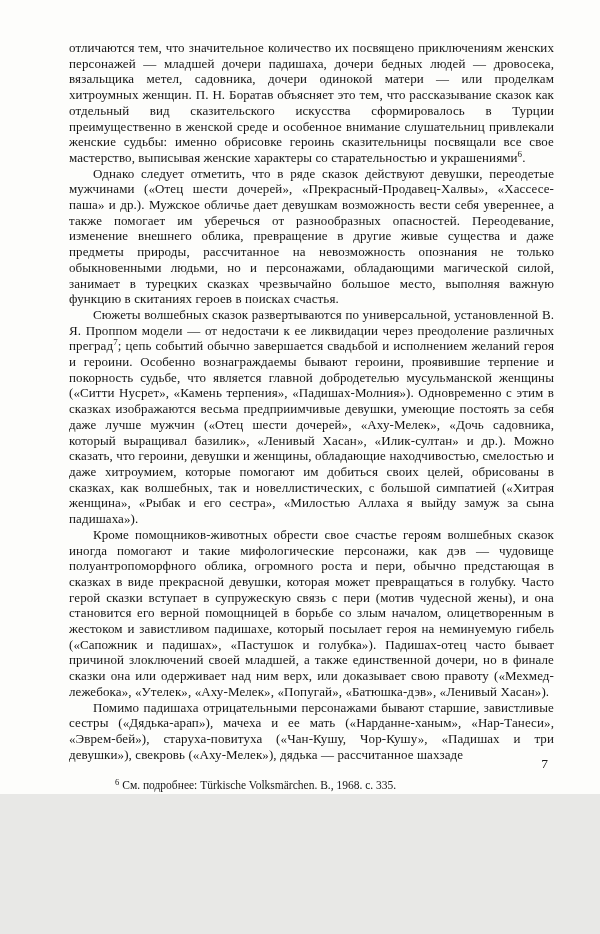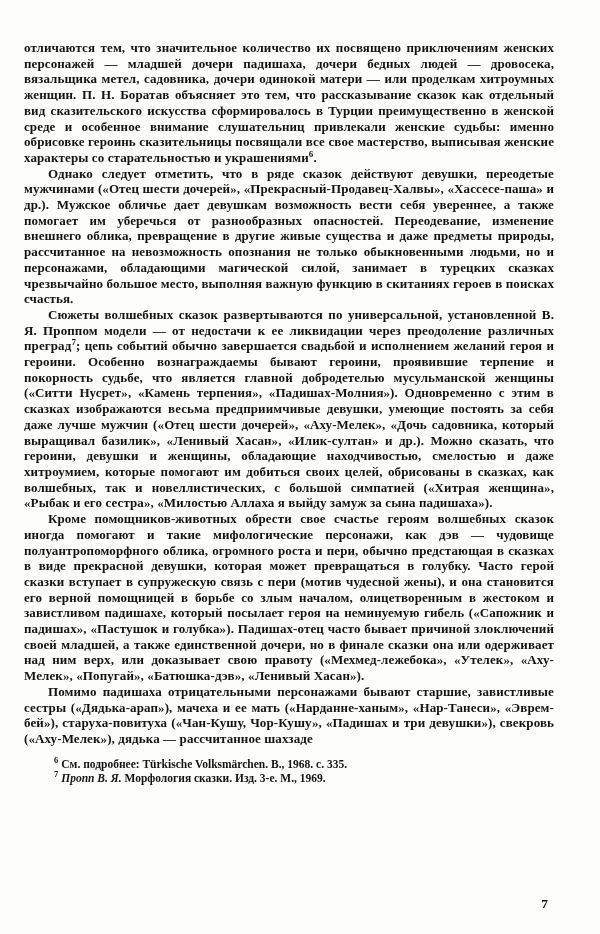--- a/index.html
+++ b/index.html
@@ -4,28 +4,27 @@
 <style>
   html, body {
     margin: 0;
     padding: 0;
     background: #e8e8e6;
     font-family: "Liberation Serif", "DejaVu Serif", serif;
   }
   .page {
     position: relative;
     width: 600px;
-    height: 934px;
+    height: 794px;
     margin: 0 auto;
     background: #fdfdfb;
     color: #141414;
     box-sizing: border-box;
-    padding: 40px 46px 0 24px;
+    padding: 40px 46px 0 69px;
     overflow: hidden;
-    font-weight: bold;
   }
   .text-block {
     font-size: 13px;
     line-height: 15.7px;
     text-align: justify;
     letter-spacing: 0.1px;
   }
   .text-block p.para {
     margin: 0;
     text-align: justify;
@@ -37,21 +36,21 @@
     font-size: 9px;
     line-height: 0;
     vertical-align: super;
   }
   .footnotes {
     margin-top: 10px;
     font-size: 11.5px;
     line-height: 14.5px;
   }
   .footnotes p.footnote {
-    margin: 0;
+    margin: 16px;
     padding-left: 30px;
     text-align: left;
   }
   .footnotes sup {
     font-size: 8.5px;
     margin-right: 3px;
   }
   .page-number {
     position: absolute;
     right: 52px;

